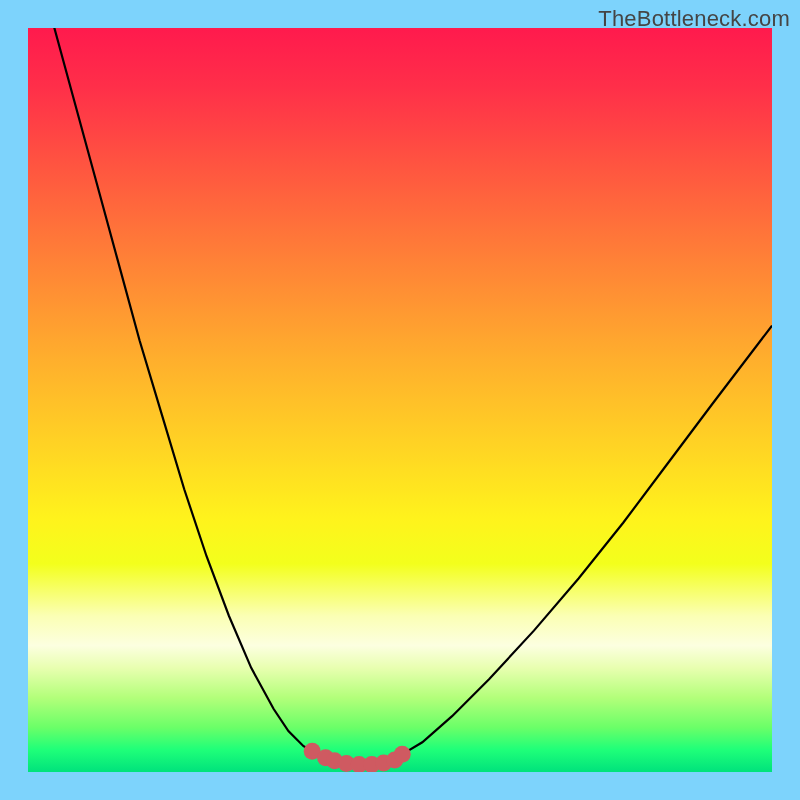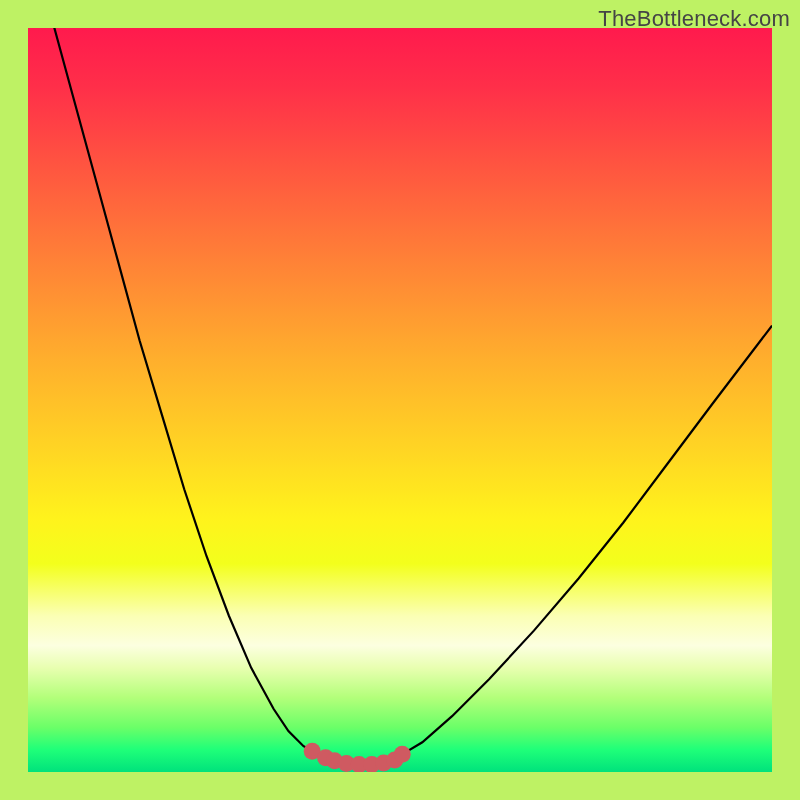--- a/index.html
+++ b/index.html
@@ -10,21 +10,21 @@
     overflow: hidden;
     background: #000;
     font-family: Arial, Helvetica, sans-serif;
   }
   .frame {
     position: absolute;
     left: 0;
     top: 0;
     width: 800px;
     height: 800px;
-    background: #bef264;
+    background: #7dd3fc;
   }
   .plot {
     position: absolute;
     left: 28px;
     top: 28px;
     width: 744px;
     height: 744px;
     overflow: hidden;
   }
   .gradient {

